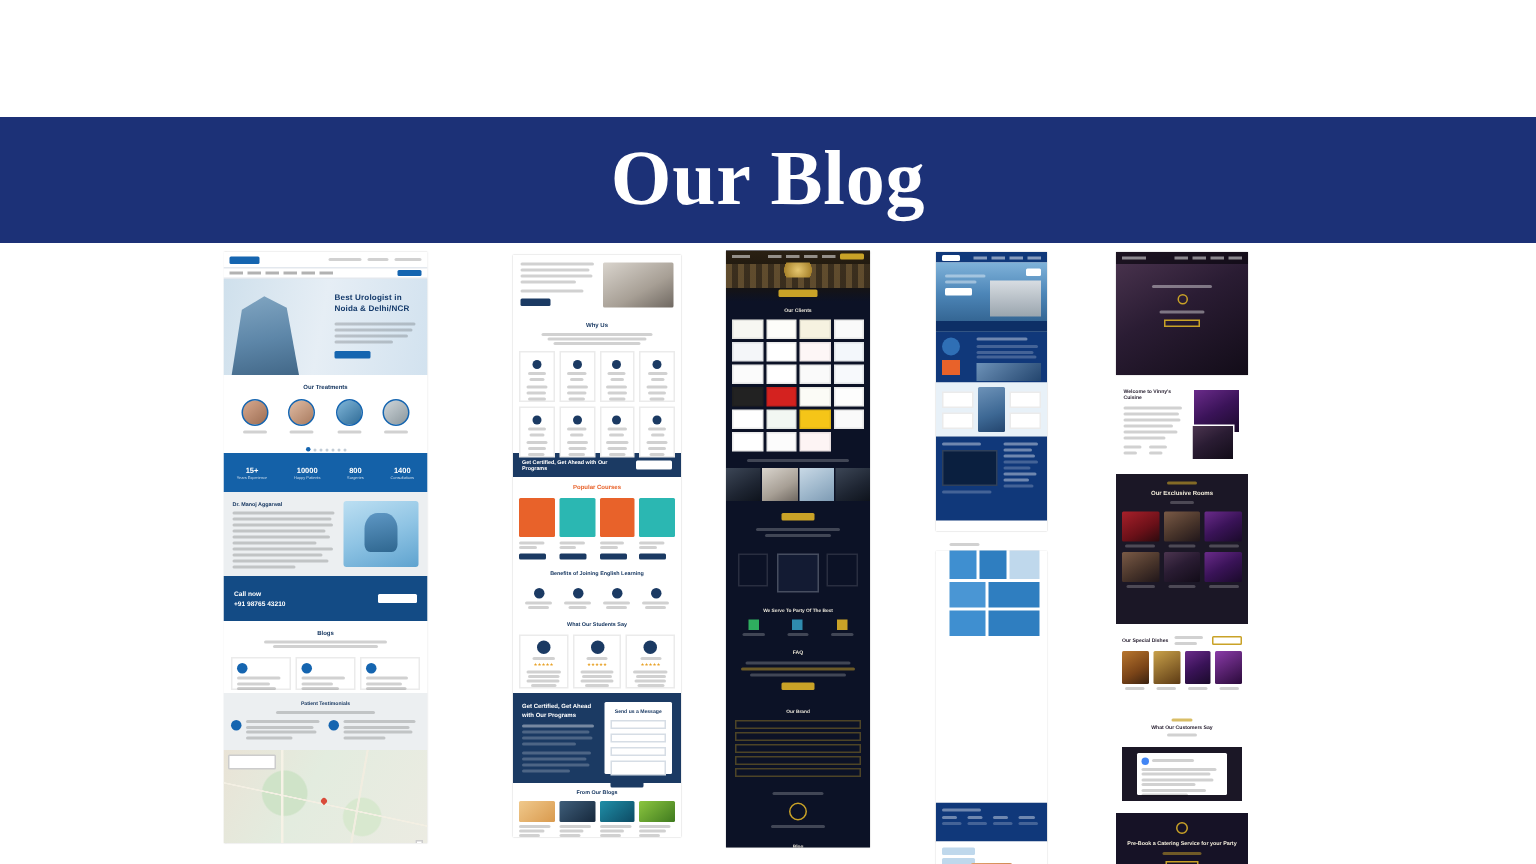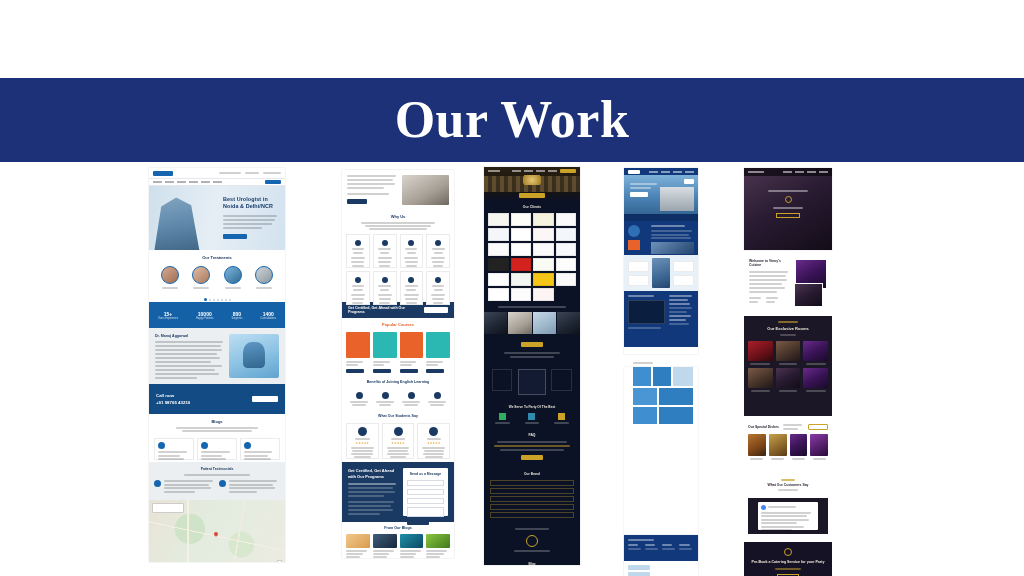--- a/index.html
+++ b/index.html
@@ -97,21 +97,21 @@
 
   .gold-btn { background:#c9a227; height:5px; width:22px; margin:3px auto; border-radius:1px; }
   .blue-btn { background:#1565b0; height:5px; width:22px; border-radius:1px; }
   .orange   { background:#e8622a; }
   .teal     { background:#2bb7b2; }
 </style>
 </head>
 <body>
 
 <div class="banner">
-  <div class="banner-title">Our Work</div>
+  <div class="banner-title">Our Blog</div>
 </div>
 
 <div class="gallery">
 
   <div class="shot" style="left:149px; top:6px; width:136px; height:394px; box-shadow:0 0 1px rgba(0,0,0,.25);">
 
     <div class="blk white" style="height:10px;display:flex;align-items:center;gap:4px;padding:0 4px;">
       <div style="width:20px;height:5px;background:#1565b0;border-radius:1px;"></div>
       <div style="flex:1"></div>
       <div class="ln" style="width:22px;margin:0;"></div>

